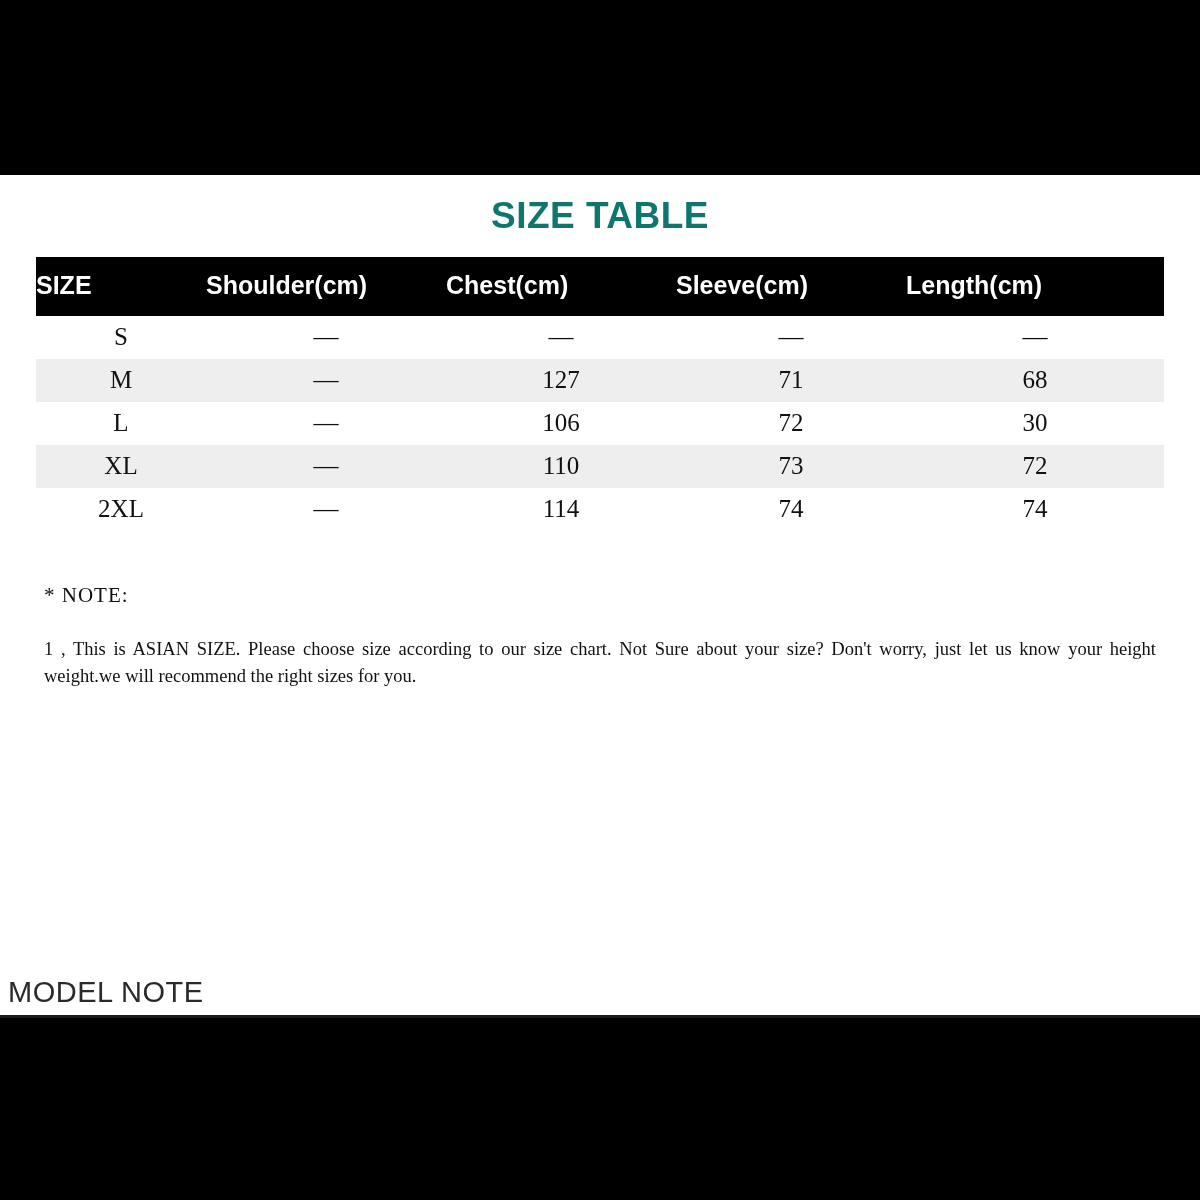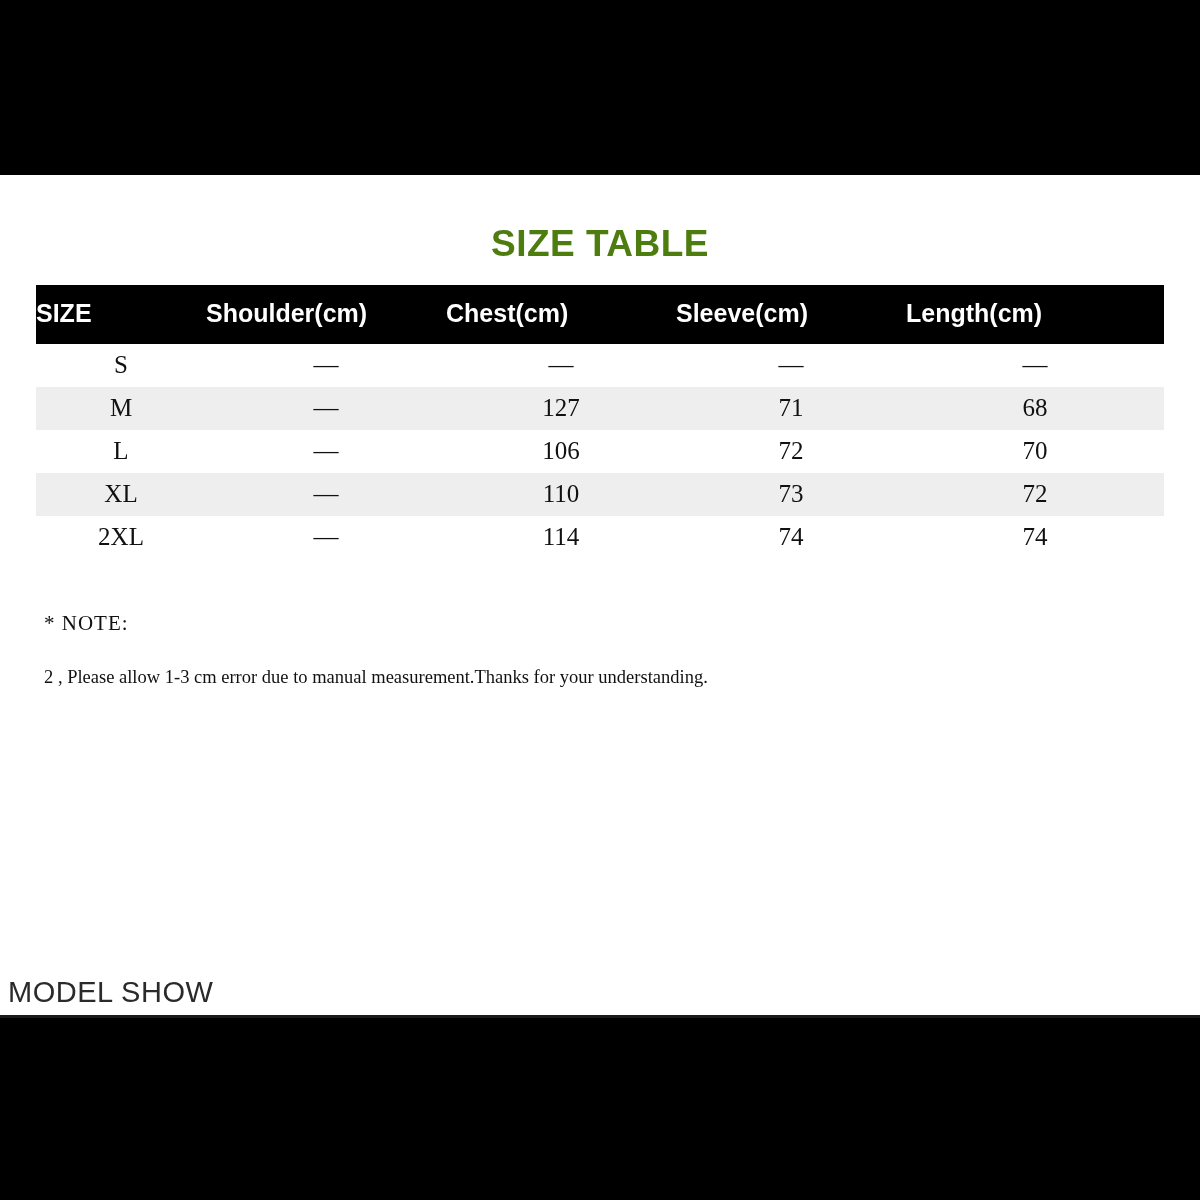--- a/index.html
+++ b/index.html
@@ -37,23 +37,23 @@
     top: 175px;
     width: 1200px;
     height: 843px;
     background: #ffffff;
   }
 
   .title {
     text-align: center;
     font-size: 37px;
     font-weight: bold;
-    color: #4d7c0f;
+    color: #0f766e;
     letter-spacing: 0.5px;
-    padding-top: 48px;
+    padding-top: 20px;
     font-family: "Liberation Sans", sans-serif;
   }
 
   .table-wrap {
     margin: 20px 36px 0 36px;
     width: 1128px;
   }
   table.size-table {
     border-collapse: collapse;
     width: 1128px;
@@ -148,21 +148,21 @@
           <td>—</td>
           <td>127</td>
           <td>71</td>
           <td>68</td>
         </tr>
         <tr class="odd">
           <td>L</td>
           <td>—</td>
           <td>106</td>
           <td>72</td>
-          <td>70</td>
+          <td>30</td>
         </tr>
         <tr class="even">
           <td>XL</td>
           <td>—</td>
           <td>110</td>
           <td>73</td>
           <td>72</td>
         </tr>
         <tr class="odd">
           <td>2XL</td>
@@ -170,22 +170,22 @@
           <td>114</td>
           <td>74</td>
           <td>74</td>
         </tr>
       </tbody>
     </table>
   </div>
 
   <div class="note-block">
     <div class="note-head">* NOTE:</div>
-    <div class="note-line">2 , Please allow 1-3 cm error due to manual measurement.Thanks for your understanding.</div>
+    <div class="note-line">1 , This is ASIAN SIZE. Please choose size according to our size chart. Not Sure about your size? Don't worry, just let us know your height weight.we will recommend the right sizes for you.</div>
   </div>
 
   <div class="model-show">
-    <div class="model-show-label">MODEL SHOW</div>
+    <div class="model-show-label">MODEL NOTE</div>
   </div>
 
 </div>
 
 <div class="bar-bottom"></div>
 
 </body></html>

